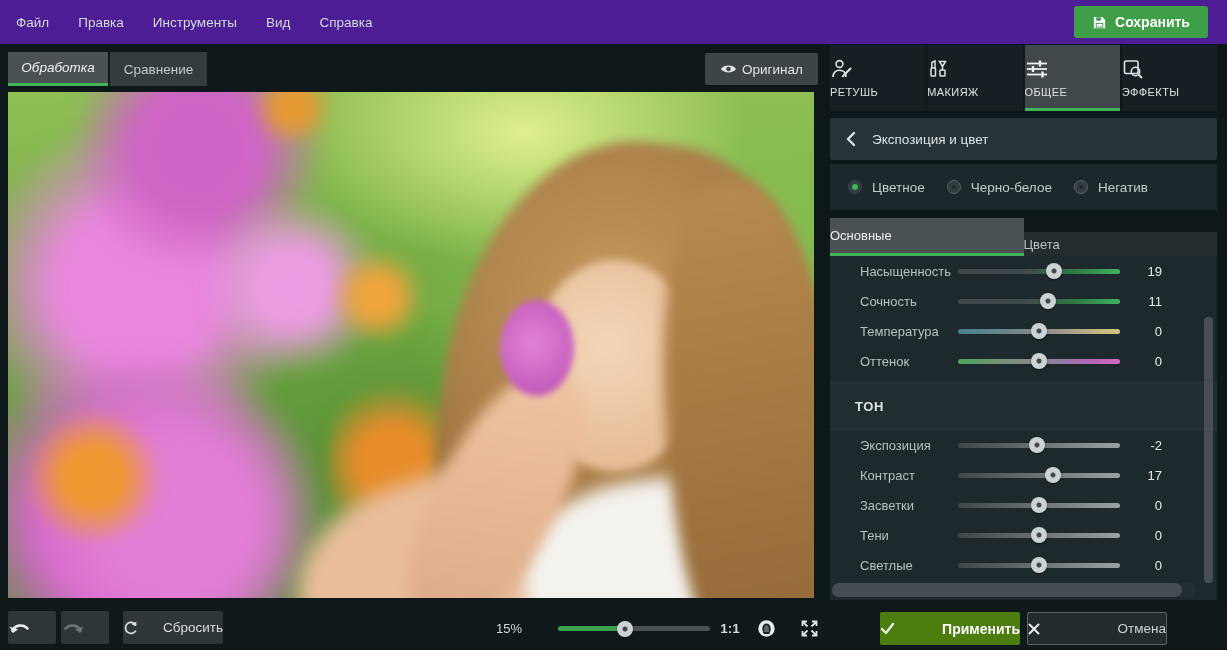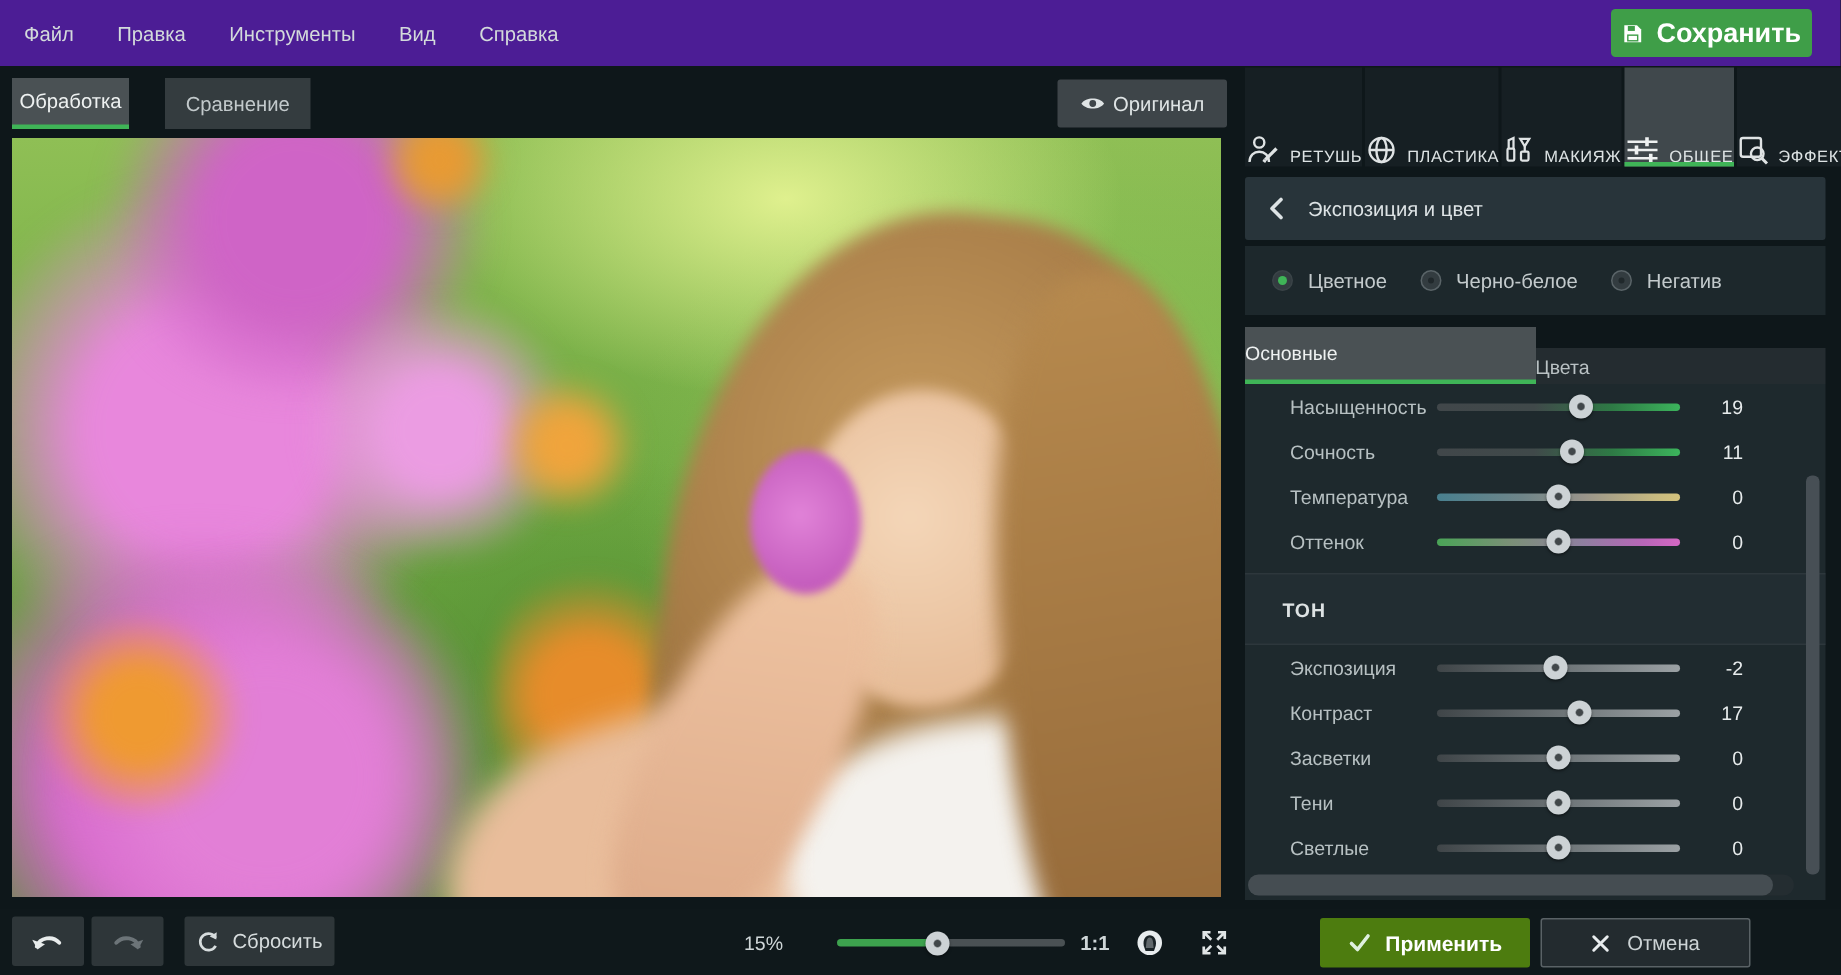--- a/index.html
+++ b/index.html
@@ -3,21 +3,21 @@
 <meta charset="utf-8">
 <style>
   html,body{margin:0;padding:0;width:1227px;height:650px;overflow:hidden;background:#0e171a;
     font-family:"Liberation Sans",sans-serif;-webkit-font-smoothing:antialiased;}
   
   .menubar{position:absolute;left:0;top:0;width:1227px;height:44px;background:#4c1d95;
     display:flex;align-items:center;padding-left:16px;box-sizing:border-box;}
   .menu-item{color:#d3dadb;font-size:13.5px;margin-right:29px;cursor:default;}
   .save-btn{position:absolute;right:19px;top:6px;width:134px;height:32px;background:#3f9e48;
     border-radius:3px;display:flex;align-items:center;justify-content:center;gap:8px;
-    color:#fff;font-size:18px;font-weight:bold;cursor:pointer;}
+    color:#fff;font-size:14px;font-weight:bold;cursor:pointer;}
   
   .vtab{position:absolute;top:52px;height:34px;display:flex;align-items:center;justify-content:center;
     font-size:13.5px;box-sizing:border-box;cursor:pointer;}
   .vtab.active{background:#4a5154;color:#eef1f1;border-bottom:3px solid #3fb457;}
   .vtab.inactive{background:#343c3f;color:#c2c9cb;}
   .orig-btn{position:absolute;left:705px;top:53px;width:113px;height:32px;background:#3e4549;
     border-radius:2px;display:flex;align-items:center;justify-content:center;gap:5px;
     color:#dfe4e5;font-size:13.5px;cursor:pointer;}
   
   .photo{position:absolute;left:8px;top:92px;width:806px;height:506px;overflow:hidden;background:#6aa33e;}
@@ -46,21 +46,21 @@
   .arm{left:428px;top:270px;width:120px;height:280px;border-radius:45%;transform:rotate(28deg);
     background:linear-gradient(160deg,#f0c6a4,#dca887);filter:blur(7px);}
   .arm2{left:290px;bottom:-90px;width:280px;height:210px;border-radius:45%;transform:rotate(-18deg);
     background:#e9bd9b;filter:blur(10px);}
   .dress{right:-40px;bottom:-70px;width:330px;height:190px;border-radius:45%;
     background:#f4f2ee;filter:blur(9px);}
   .earflower{left:492px;top:208px;width:74px;height:96px;border-radius:50%;
     background:radial-gradient(circle at 45% 45%,#e183d8,#c158ba 80%);filter:blur(3px);}
   
   .cats{position:absolute;left:830px;top:45px;width:387px;height:66px;display:flex;gap:2px;}
-  .cat{flex:1;background:#161f23;display:flex;flex-direction:row;align-items:flex-end;
+  .cat{flex:1;background:#161f23;display:flex;flex-direction:column;align-items:flex-start;
     justify-content:center;gap:6px;color:#dde3e4;cursor:pointer;position:relative;}
   .cat .lbl{font-size:11px;letter-spacing:.4px;}
   .cat.active{background:#40484c;}
   .cat.active::after{content:"";position:absolute;left:0;right:0;bottom:0;height:3px;background:#3fb457;}
   
   .pane-hdr{position:absolute;left:830px;top:118px;width:387px;height:42px;background:#28343a;
     border-radius:2px;display:flex;align-items:center;color:#dde3e5;font-size:13.5px;cursor:pointer;}
   .pane-hdr svg{margin:0 16px 0 16px;}
   .modes{position:absolute;left:830px;top:164px;width:387px;height:46px;background:#1d282c;
     display:flex;align-items:center;padding-left:18px;box-sizing:border-box;gap:22px;}
@@ -90,21 +90,21 @@
     border-top:1px solid rgba(255,255,255,.05);border-bottom:1px solid rgba(255,255,255,.05);
     display:flex;align-items:center;color:#dde2e3;font-size:13px;font-weight:bold;letter-spacing:.6px;
     padding-left:25px;box-sizing:border-box;}
   .hscroll-track{position:absolute;left:832px;top:583px;width:364px;height:14px;border-radius:7px;background:#242d31;}
   .hscroll{position:absolute;left:0;top:0;width:350px;height:14px;border-radius:7px;background:#454d52;cursor:pointer;}
   .vscroll-track{position:absolute;left:1204px;top:258px;width:9px;height:340px;border-radius:4px;background:#18212500;}
   .vscroll{position:absolute;left:1204px;top:317px;width:9px;height:266px;border-radius:4px;background:#474f55;cursor:pointer;}
   
   .footer{position:absolute;left:0;top:606px;width:1227px;height:44px;background:#0f181b;}
   .fbtn{position:absolute;top:5px;height:33px;background:#2e3639;border-radius:2px;display:flex;
-    align-items:center;justify-content:center;cursor:pointer;}
+    align-items:center;justify-content:space-between;cursor:pointer;}
   .reset-btn{left:123px;width:100px;gap:8px;color:#d6dcdd;font-size:13.5px;}
   .zoom-label{position:absolute;left:480px;top:0;width:42px;height:44px;display:flex;align-items:center;
     justify-content:flex-end;color:#cfd6d8;font-size:13px;}
   .zslider{position:absolute;left:558px;top:20px;width:152px;height:5px;border-radius:2.5px;
     background:linear-gradient(to right,#3da24e 0 44%,#4a5154 44%);}
   .one2one{position:absolute;left:714px;top:0;width:32px;height:44px;display:flex;align-items:center;
     justify-content:center;color:#cfd6d8;font-size:13.5px;font-weight:bold;cursor:pointer;}
   .ficon{position:absolute;top:0;width:28px;height:44px;display:flex;align-items:center;justify-content:center;cursor:pointer;}
   .apply-btn{left:880px;width:140px;background:#4d7c0f;gap:10px;color:#fff;font-size:14px;font-weight:bold;top:6px;}
   .cancel-btn{left:1027px;width:140px;background:#232b2f;border:1px solid #5a6266;box-sizing:border-box;
@@ -126,21 +126,21 @@
     <svg width="15" height="15" viewBox="0 0 16 16">
         <path d="M2 2h9l3 3v9H2z" fill="#fff"></path>
         <rect x="4.5" y="2.5" width="5" height="3.5" fill="#3f9e48"></rect>
         <rect x="4" y="8.5" width="8" height="5" fill="#3f9e48"></rect>
         <rect x="5" y="9.5" width="6" height="3" fill="#fff"></rect>
       </svg>
   </span>
   <span>Сохранить</span>
 </div>
 
-<div class="vtab active" style="left:8px;width:78px;">
+<div class="vtab active" style="left:8px;width:100px;font-style:italic;">
   <span>Обработка</span>
 </div>
 <div class="vtab inactive" style="left:110px;width:97px;">
   <span>Сравнение</span>
 </div>
 <div class="orig-btn">
   <span>
     <svg width="17" height="12" viewBox="0 0 18 12">
         <path d="M1 6 C4 1.2 14 1.2 17 6 C14 10.8 4 10.8 1 6 Z" fill="#dfe4e5"></path>
         <circle cx="9" cy="6" r="2.4" fill="#3e4549"></circle>
@@ -176,30 +176,20 @@
           <circle cx="9.5" cy="6" r="3.4"></circle>
           <path d="M3 19 c0-4.5 3-6.8 6.5-6.8 s6.5 2.3 6.5 6.8"></path>
           <path d="M13.5 17.5 L21 10" stroke-width="2.2"></path>
           <path d="M12.5 19 l1-1.5" stroke-width="2.2"></path>
         </svg>
     </span>
     <span class="lbl">РЕТУШЬ</span>
   </div>
   <div class="cat">
     <span>
-      <svg width="22" height="22" viewBox="0 0 22 22" fill="none" stroke="#dfe3e4" stroke-width="1.6">
-          <circle cx="11" cy="11" r="8"></circle>
-          <ellipse cx="11" cy="11" rx="3.4" ry="8"></ellipse>
-          <path d="M3 11 H19"></path>
-        </svg>
-    </span>
-    <span class="lbl">ПЛАСТИКА</span>
-  </div>
-  <div class="cat">
-    <span>
       <svg width="22" height="22" viewBox="0 0 22 22" fill="none" stroke="#dfe3e4" stroke-width="1.5">
           <rect x="4" y="10" width="4.5" height="8" rx="0.8"></rect>
           <path d="M4.8 10 V4.5 L8 3 V10"></path>
           <rect x="13" y="12" width="5" height="6" rx="0.8"></rect>
           <path d="M15.5 12 V8.5"></path>
           <path d="M12.5 3.5 H18.5 L15.5 8.5 Z"></path>
         </svg>
     </span>
     <span class="lbl">МАКИЯЖ</span>
   </div>

